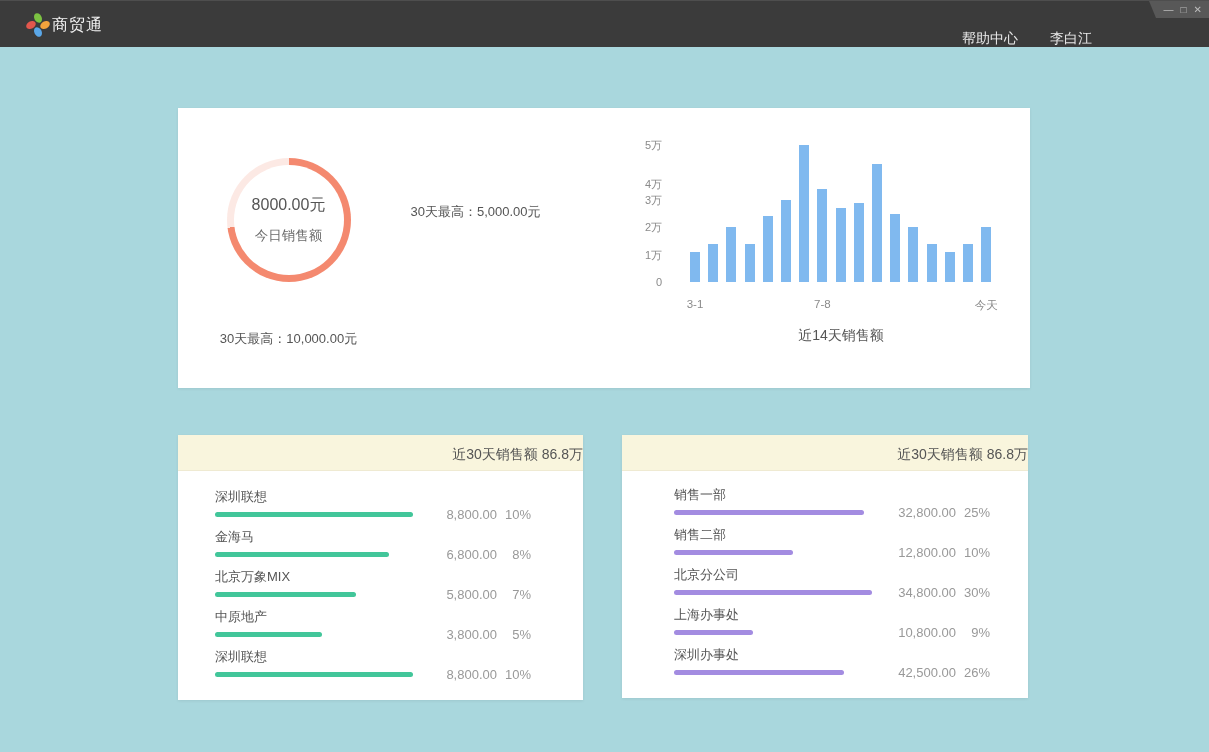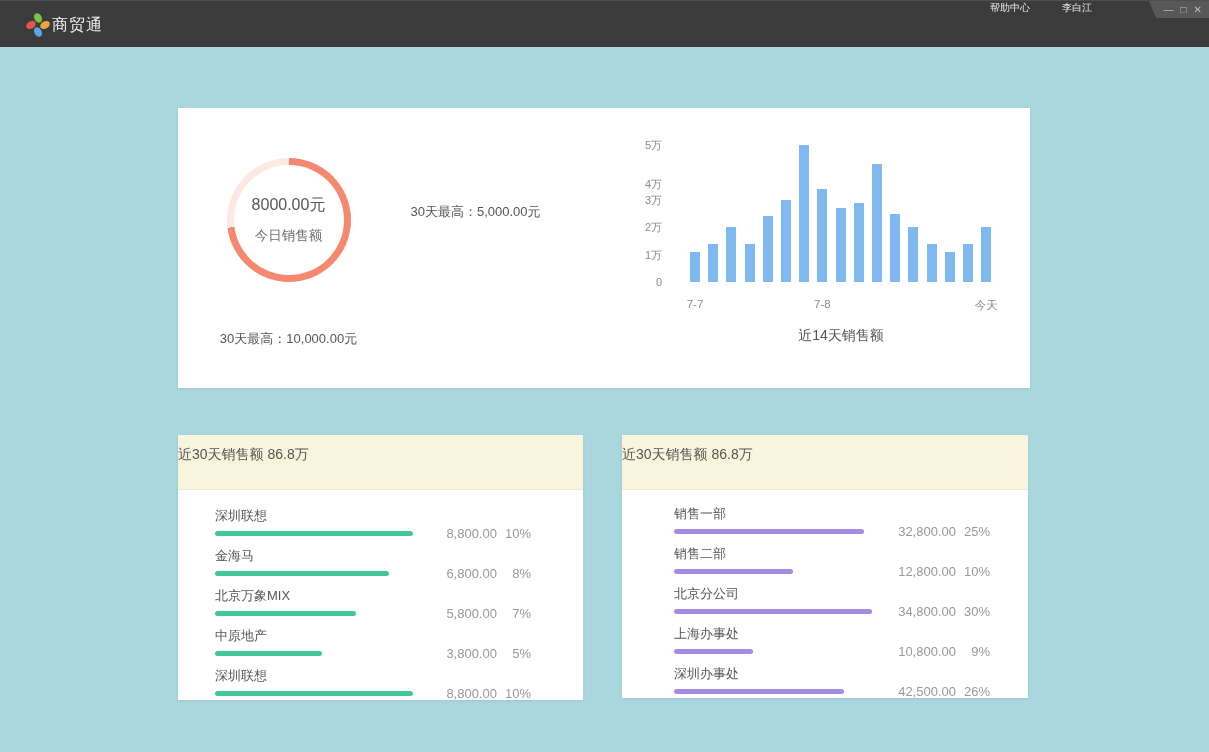--- a/index.html
+++ b/index.html
@@ -14,22 +14,22 @@
     position:absolute; left:0; top:0; width:1209px; height:47px;
     background:#3b3b3b; border-top:1px solid #4e4e4e;
   }
   .logo { position:absolute; left:23px; top:9px; width:30px; height:30px; }
   .app-title {
     position:absolute; left:52px; top:0; height:47px; line-height:47px;
     color:#f2f2f2; font-size:16px; letter-spacing:1px;
   }
   .titlebar-nav {
     position:absolute; right:117px; top:0; height:47px;
-    display:flex; align-items:flex-start; gap:32px;
-    color:#e9e9e9; font-size:10px;
+    display:flex; align-items:flex-end; gap:32px;
+    color:#e9e9e9; font-size:14px;
   }
   .titlebar-nav span { cursor:pointer; }
   .win-controls {
     position:absolute; right:0; top:0; width:60px; height:17px;
     background:#585858;
     clip-path:polygon(0 0,100% 0,100% 100%,7px 100%);
     display:flex; align-items:center; justify-content:flex-end;
     gap:7px; padding-right:7px;
     color:#bcbcbc; font-size:10px; line-height:17px;
   }
@@ -67,21 +67,21 @@
   }
   .chart-title {
     position:absolute; left:512px; top:219px; width:302px;
     text-align:center; font-size:14px; color:#555;
   }
   
   .rank-card { top:435px; width:405px; height:265px; }
   .rank-card.left  { left:178px; }
   .rank-card.right { left:622px; width:406px; height:263px; }
   .rank-header {
-    height:55px; line-height:38px; text-align:left;
+    height:36px; line-height:38px; text-align:right;
     background:#f9f5dd; border-bottom:1px solid #efead2;
     font-size:14px; color:#555;
   }
   .rank-body { padding:18px 52px 0 37px; }
   .rank-card.right .rank-body { padding:16px 38px 0 52px; }
   .rank-row { position:relative; margin-bottom:12px; }
   .rank-name { font-size:13px; color:#555; line-height:15px; margin-bottom:8px; }
   .rank-bar { height:5px; border-radius:2.5px; }
   .rank-val {
     position:absolute; right:0; bottom:-5px;
@@ -150,21 +150,21 @@
       <div class="vbar" style="left: 163.8px; width: 10px; height: 79.46px; background: rgb(128, 185, 239);"></div>
       <div class="vbar" style="left: 182px; width: 10px; height: 117.82px; background: rgb(128, 185, 239);"></div>
       <div class="vbar" style="left: 200.2px; width: 10px; height: 68.5px; background: rgb(128, 185, 239);"></div>
       <div class="vbar" style="left: 218.4px; width: 10px; height: 54.8px; background: rgb(128, 185, 239);"></div>
       <div class="vbar" style="left: 236.6px; width: 10px; height: 38.36px; background: rgb(128, 185, 239);"></div>
       <div class="vbar" style="left: 254.8px; width: 10px; height: 30.14px; background: rgb(128, 185, 239);"></div>
       <div class="vbar" style="left: 273px; width: 10px; height: 38.36px; background: rgb(128, 185, 239);"></div>
       <div class="vbar" style="left: 291.2px; width: 10px; height: 54.8px; background: rgb(128, 185, 239);"></div>
     </div>
   <div class="x-axis" id="x-axis">
-      <div class="xtick" style="left: 5px;">7-7</div>
+      <div class="xtick" style="left: 5px;">3-1</div>
       <div class="xtick" style="left: 132.4px; text-align: center;">7-8</div>
       <div class="xtick" style="left: 296.2px;">今天</div>
     </div>
   <div class="chart-title">近14天销售额</div>
 </div>
 
 <div class="card rank-card left">
   <div class="rank-header">近30天销售额 86.8万</div>
   <div class="rank-body" id="rank-rows-0">
       <div class="rank-row">

